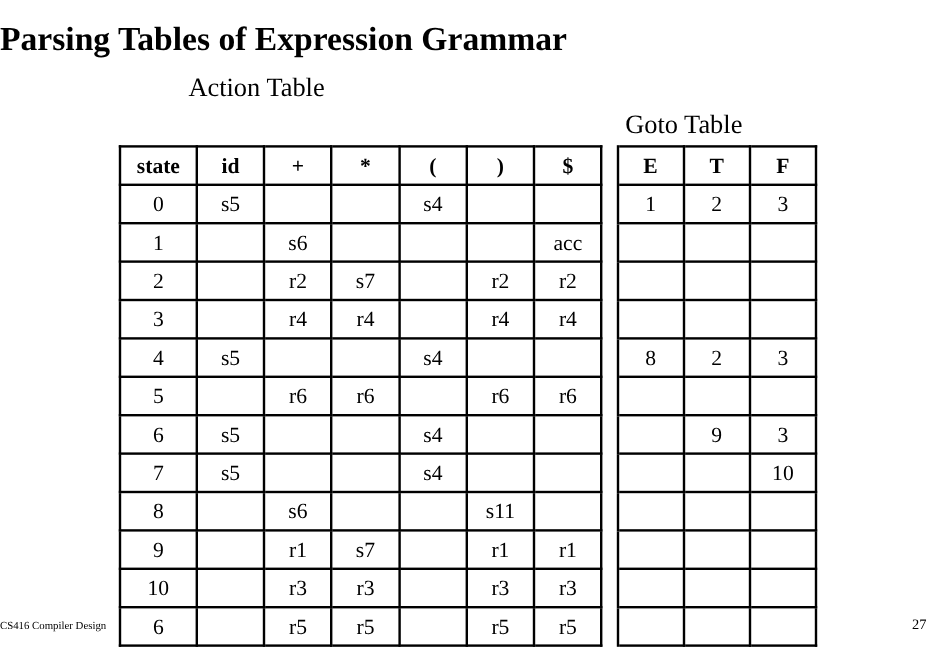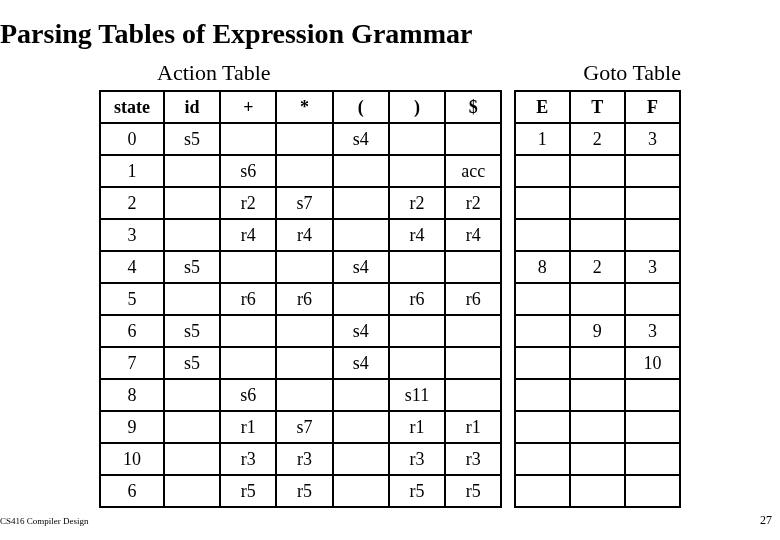--- a/index.html
+++ b/index.html
@@ -30,22 +30,23 @@
     display: flex;
   }
   .sub-action {
     width: 364px;
     text-align: left;
     padding-left: 58px;
     box-sizing: border-box;
   }
   .sub-goto {
     width: 160px;
-    text-align: right;
+    text-align: left;
     margin-left: auto;
+    margin-top: 31px;
   }
   .tbl-wrap {
     width: 582px;
     margin: 0 auto;
   }
   table {
     border-collapse: collapse;
     width: 100%;
     table-layout: fixed;
   }

